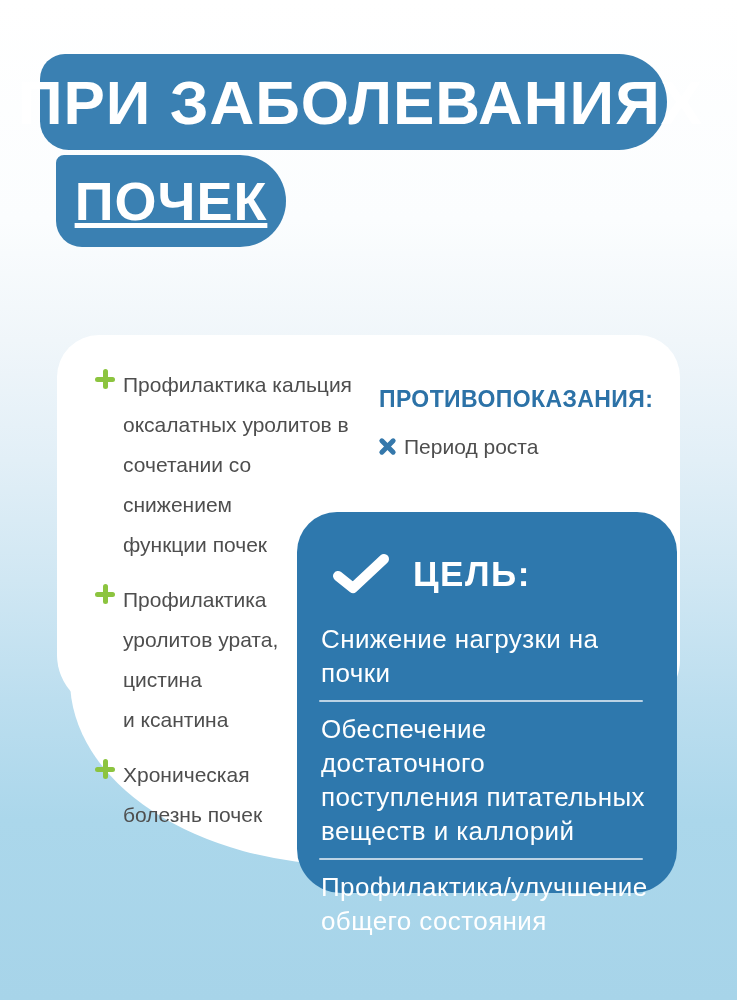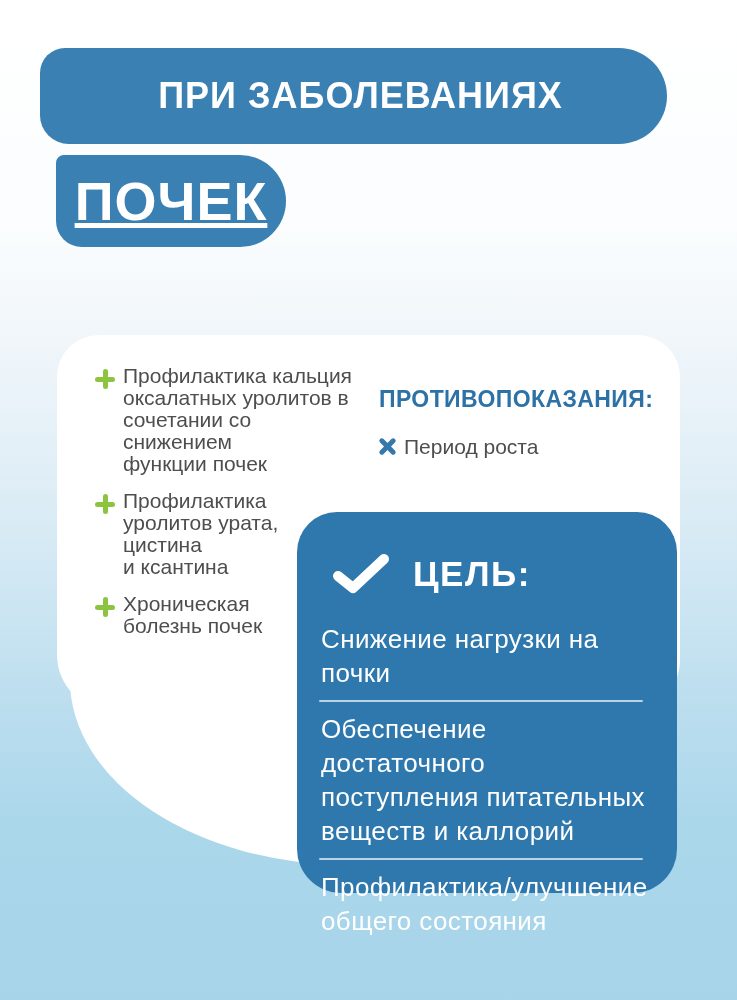--- a/index.html
+++ b/index.html
@@ -27,23 +27,23 @@
     position:absolute;
     background:#3a80b2;
     color:#ffffff;
     display:flex;align-items:center;justify-content:center;
     font-weight:700;
     letter-spacing:1px;
     white-space:nowrap;
     z-index:5;
   }
   .banner-1{
-    left:40px;top:48px;width:627px;height:96px;
+    left:40px;top:54px;width:627px;height:96px;
     border-radius:26px 50px 50px 30px;
-    font-size:36px;
+    font-size:62px;
     padding-left:14px;
   }
   .banner-2{
     left:56px;top:155px;width:230px;height:92px;
     border-radius:8px 46px 46px 26px;
     font-size:54px;
     text-decoration:underline;
   }
 
   
@@ -76,21 +76,21 @@
   .col-left{ left:95px; top:365px; width:258px; }
   .col-right{ left:379px; top:386px; width:310px; }
 
   .bullet{
     display:flex;
     gap:8px;
     margin-bottom:15px;
   }
   .bullet p{
     font-size:21px;
-    line-height:22px;
+    line-height:40px;
     color:#4e4e4e;
     white-space:pre-line;
   }
   .col-right .bullet p{ line-height:26px; }
   .col-right .bullet{ margin-bottom:12px; }
 
   
   .plus-icon{
     position:relative;
     flex:0 0 20px;width:20px;height:20px;

